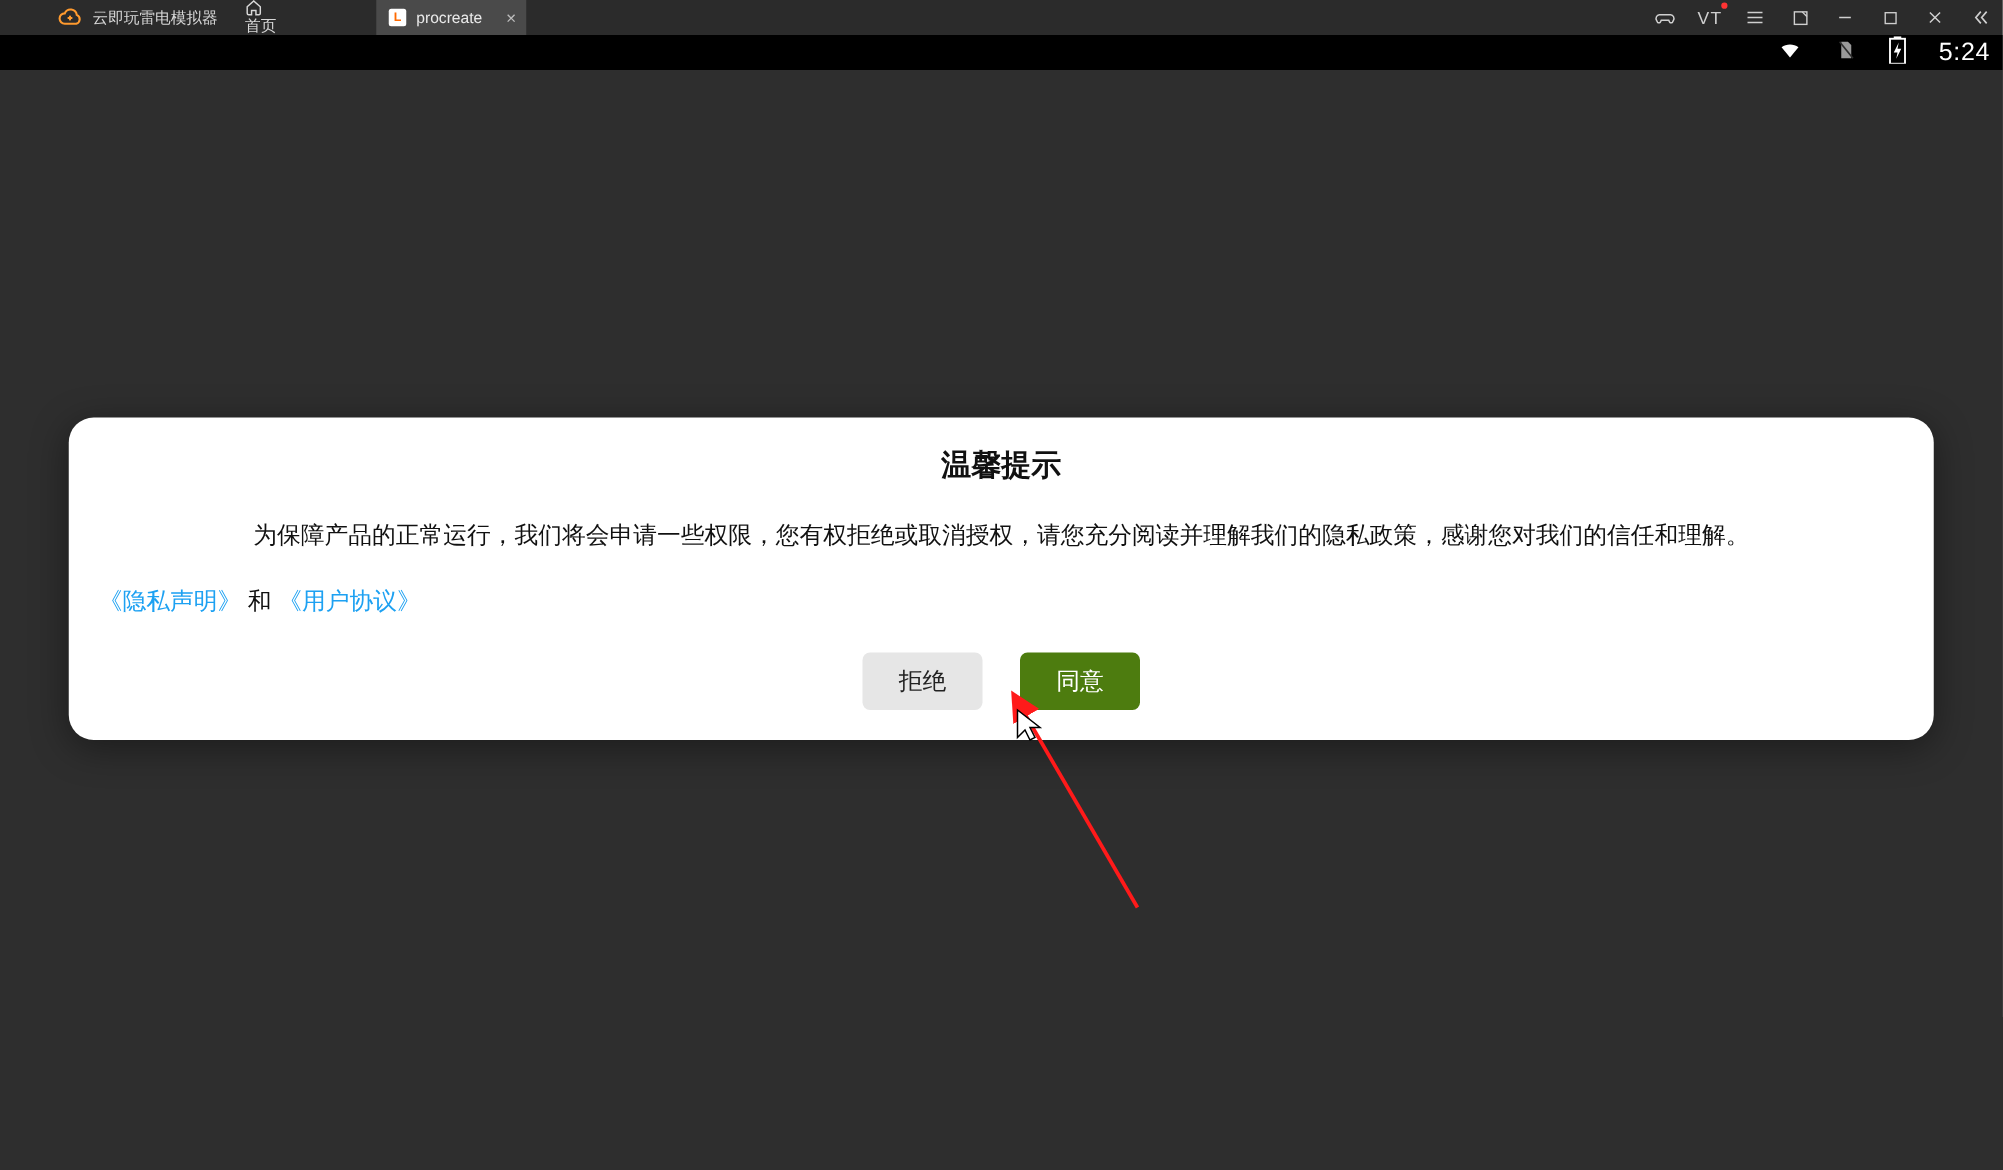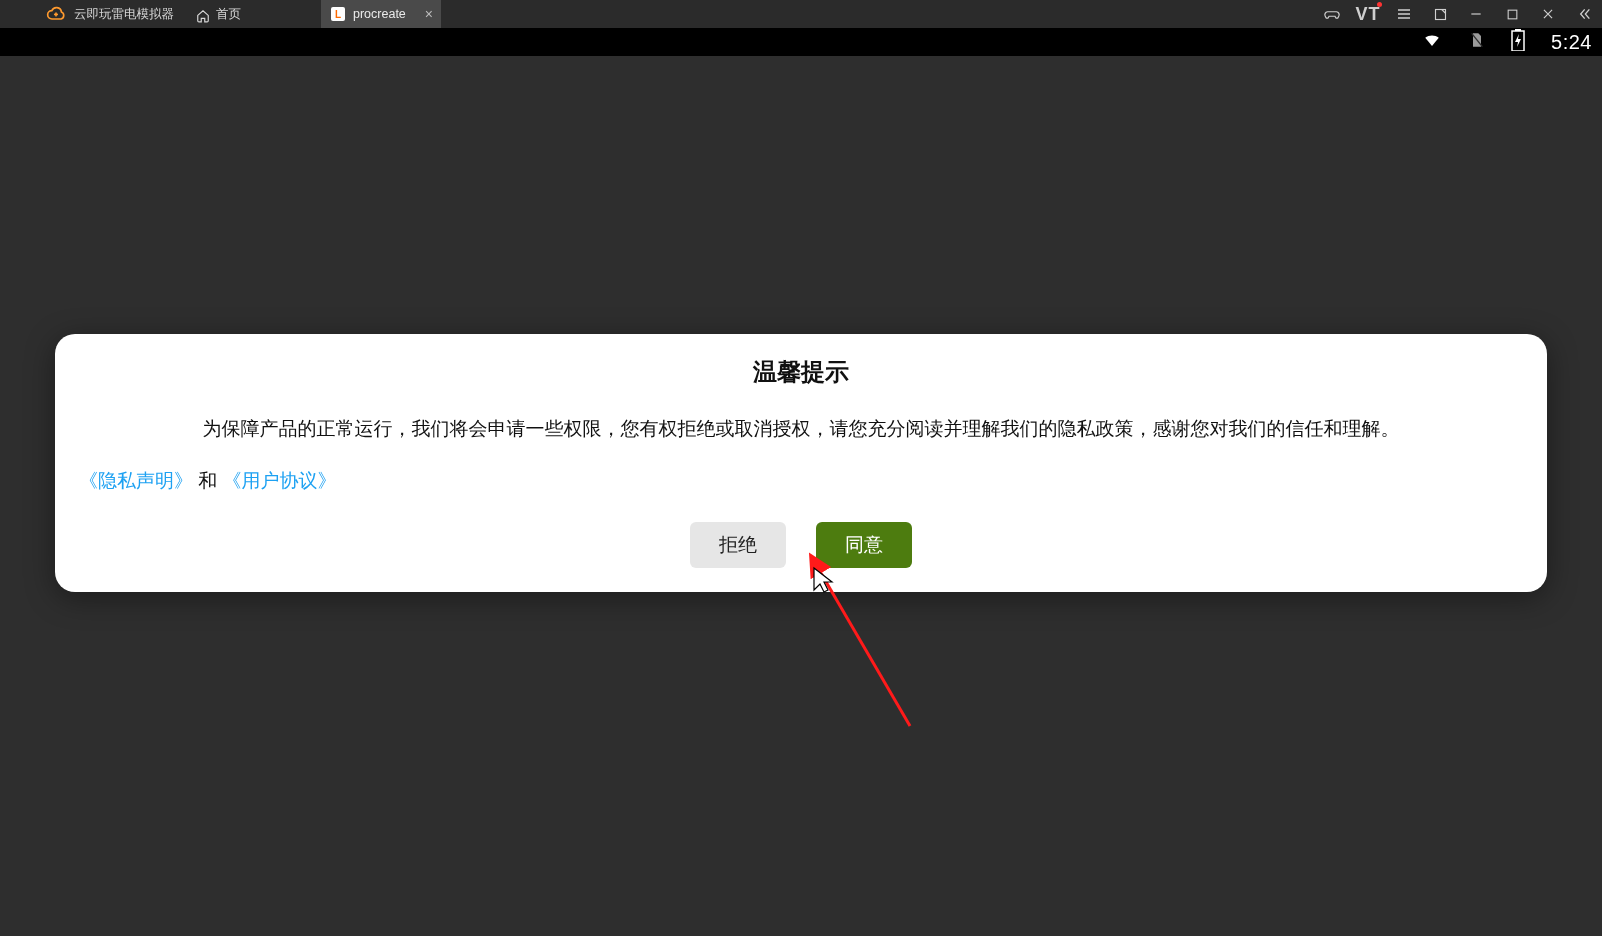--- a/index.html
+++ b/index.html
@@ -21,21 +21,21 @@
       font-size: 12.5px;
       position: relative;
       padding-left: 36px;
     }
     .logo-icon {
       width: 20px; height: 20px;
       margin-left: 10px;
       display: inline-flex; align-items: center; justify-content: center;
     }
     .app-name { margin-left: 8px; color: #d8d8d8; }
-    .home-label { display: inline-flex; align-items: flex-end; margin-left: 22px; color: #d8d8d8; }
+    .home-label { display: inline-flex; align-items: flex-start; margin-left: 22px; color: #d8d8d8; flex-direction: column; }
     .home-label svg { margin-right: 6px; }
     .tab {
       display: inline-flex; align-items: center;
       background: #4a4a4a;
       height: 28px;
       padding: 0 10px;
       margin-left: 80px;
       color: #eaeaea;
       position: relative;
       min-width: 120px;
@@ -50,21 +50,21 @@
       position: absolute; right: 8px; top: 50%;
       transform: translateY(-50%);
       color: #bdbdbd; font-size: 14px; line-height: 1;
     }
     .title-right {
       position: absolute; right: 8px; top: 0; height: 28px;
       display: flex; align-items: center; gap: 16px;
       color: #cfcfcf;
     }
     .title-btn { display: inline-flex; align-items: center; justify-content: center; width: 20px; height: 20px; }
-    .vt { font-size: 18px; font-weight: 700; letter-spacing: 1px; position: relative; }
+    .vt { font-size: 14px; font-weight: 400; letter-spacing: 1px; position: relative; }
     .vt::after { content: ""; position: absolute; top: -2px; right: -4px; width: 5px; height: 5px; background: #ff3333; border-radius: 50%; }
 
     
     .device {
       position: absolute;
       left: 0; right: 0; top: 28px; bottom: 0;
       background: #000;
     }
     .statusbar-wrap {
       width: 100%;

